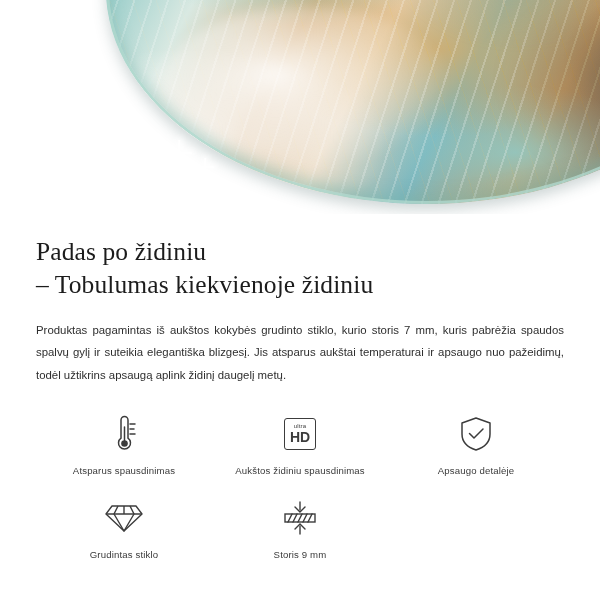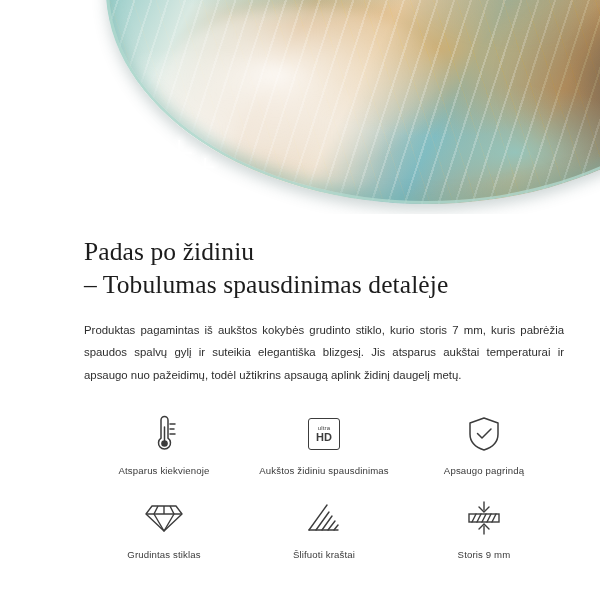--- a/index.html
+++ b/index.html
@@ -124,21 +124,20 @@
   }
   .sparkle:before { left: 50%; top: 0; width: 1.6px; height: 100%; transform: translateX(-50%); }
   .sparkle:after  { top: 50%; left: 0; height: 1.6px; width: 100%; transform: translateY(-50%); }
   .sparkle-1 { left: 166px; top: 140px; }
   .sparkle-2 { left: 196px; top: 158px; width: 18px; height: 18px; }
 
   
   .content {
     padding: 0 36px;
     box-sizing: border-box;
-    margin-left: 48px;
   }
   .headline {
     margin: 0;
     padding-top: 22px;
     font-family: "Liberation Serif", serif;
     font-size: 25.5px;
     line-height: 1.28;
     font-weight: 400;
     color: #1c1c1c;
     letter-spacing: 0.1px;
@@ -191,21 +190,21 @@
     align-items: center;
     justify-content: center;
     line-height: 1;
   }
   .ultrahd .u-top {
     font-size: 6px;
     color: #3c3c3c;
     letter-spacing: 0.2px;
   }
   .ultrahd .u-bot {
-    font-size: 11px;
+    font-size: 14px;
     font-weight: bold;
     color: #3c3c3c;
     margin-top: 1px;
   }
 </style>
 </head>
 <body>
 
 <div class="page">
 
@@ -219,86 +218,73 @@
         <div class="rim"></div>
       </div>
       <div class="sparkle sparkle-1"></div>
       <div class="sparkle sparkle-2"></div>
     </div>
   </div>
 
   <div class="content">
     <h1 class="headline">
       <span>Padas po židiniu</span>
-      <span class="line2">– Tobulumas spausdinimas detalėje</span>
+      <span class="line2">– Tobulumas kiekvienoje židiniu</span>
     </h1>
 
     <p class="body-copy">Produktas pagamintas iš aukštos kokybės grudinto stiklo, kurio storis 7 mm, kuris pabrėžia spaudos spalvų gylį ir suteikia elegantiška blizgesį. Jis atsparus aukštai temperaturai ir apsaugo nuo pažeidimų, todėl užtikrins apsaugą aplink židinį daugelį metų.</p>
 
     <div class="features">
 
       <div class="feature">
         <div class="feature-icon">
           <svg width="34" height="40" viewBox="0 0 34 40" fill="none" stroke="#3c3c3c" stroke-width="1.5" stroke-linecap="round">
             <path d="M14 6a3.5 3.5 0 0 1 7 0v18.2a6 6 0 1 1-7 0V6z"></path>
             <circle cx="17.5" cy="29.5" r="3.3" fill="#3c3c3c" stroke="none"></circle>
             <line x1="17.5" y1="13" x2="17.5" y2="27"></line>
             <line x1="23" y1="10" x2="28" y2="10"></line>
             <line x1="23" y1="15" x2="27" y2="15"></line>
             <line x1="23" y1="20" x2="28" y2="20"></line>
           </svg>
         </div>
-        <div class="feature-label">Atsparus kiekvienoje</div>
+        <div class="feature-label">Atsparus spausdinimas</div>
       </div>
 
       <div class="feature">
         <div class="feature-icon">
           <div class="ultrahd">
             <span class="u-top">ultra</span>
             <span class="u-bot">HD</span>
           </div>
         </div>
         <div class="feature-label">Aukštos židiniu spausdinimas</div>
       </div>
 
       <div class="feature">
         <div class="feature-icon">
           <svg width="36" height="40" viewBox="0 0 36 40" fill="none" stroke="#3c3c3c" stroke-width="1.5" stroke-linejoin="round" stroke-linecap="round">
             <path d="M18 4 32 9v11c0 8-6 13.5-14 16-8-2.5-14-8-14-16V9L18 4z"></path>
             <path d="M11.5 19.5l4.5 4.5 9-9"></path>
           </svg>
         </div>
-        <div class="feature-label">Apsaugo pagrindą</div>
+        <div class="feature-label">Apsaugo detalėje</div>
       </div>
 
       <div class="feature">
         <div class="feature-icon">
           <svg width="40" height="36" viewBox="0 0 40 36" fill="none" stroke="#3c3c3c" stroke-width="1.4" stroke-linejoin="round">
             <path d="M8 6h24l6 8-18 17L2 14l6-8z"></path>
             <path d="M2 14h36"></path>
             <path d="M14 6l-4 8 10 17 10-17-4-8"></path>
             <path d="M20 6v8"></path>
           </svg>
         </div>
-        <div class="feature-label">Grudintas stiklas</div>
-      </div>
-
-      <div class="feature">
-        <div class="feature-icon">
-          <svg width="38" height="34" viewBox="0 0 38 34" fill="none" stroke="#3c3c3c" stroke-width="1.4" stroke-linecap="round">
-            <path d="M4 29 L22 4"></path>
-            <path d="M33 29 H4"></path>
-            <path d="M11 29 L24 11"></path>
-            <path d="M17 29 L27 15"></path>
-            <path d="M23 29 L30 20"></path>
-            <path d="M29 29 L33 24"></path>
-          </svg>
-        </div>
-        <div class="feature-label">Šlifuoti kraštai</div>
-      </div>
+        <div class="feature-label">Grudintas stiklo</div>
+      </div>
+
 
       <div class="feature">
         <div class="feature-icon">
           <svg width="40" height="38" viewBox="0 0 40 38" fill="none" stroke="#3c3c3c" stroke-width="1.4" stroke-linecap="round">
             <path d="M20 3v8"></path>
             <path d="M15 8l5 5 5-5"></path>
             <path d="M20 35v-8"></path>
             <path d="M15 30l5-5 5 5"></path>
             <rect x="5" y="15" width="30" height="8"></rect>
             <path d="M8 23l4-8M13 23l4-8M18 23l4-8M23 23l4-8M28 23l4-8"></path>

